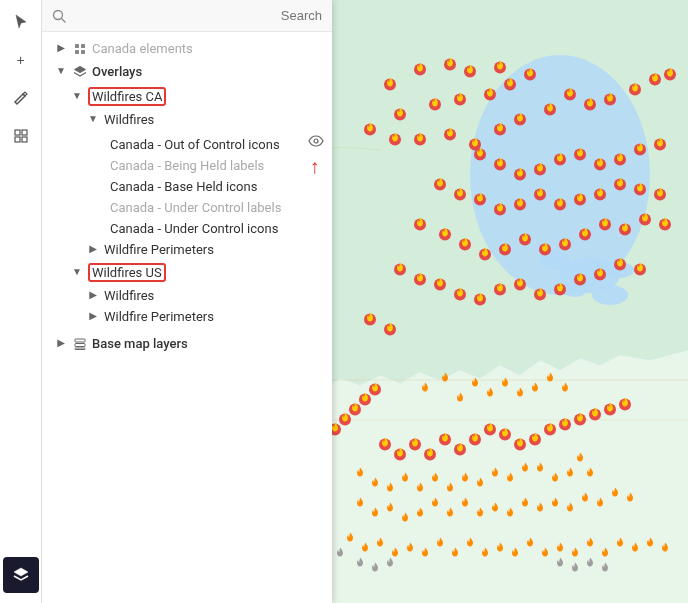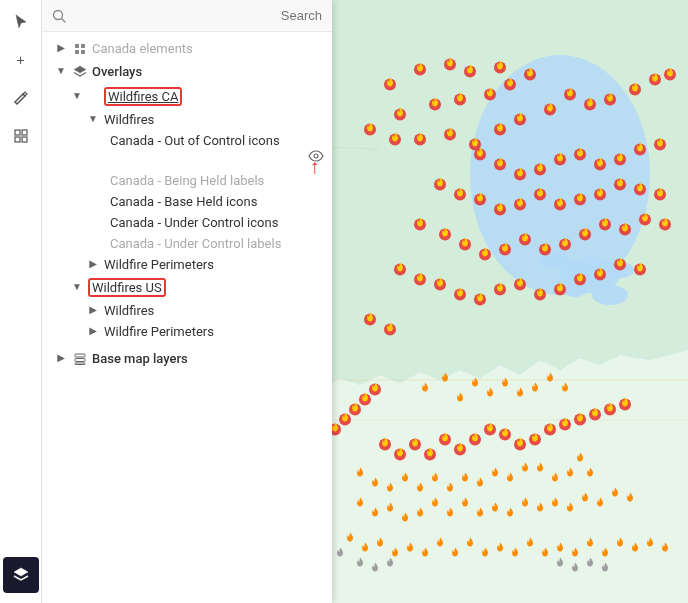--- a/index.html
+++ b/index.html
@@ -124,23 +124,22 @@
     
     .highlight-box {
       border: 2px solid #e53935;
       border-radius: 3px;
       padding: 0 2px;
     }
 
     
     .item-row {
       display: flex;
-      align-items: flex-start;
+      align-items: flex-end;
       width: 100%;
-      flex-direction: column;
     }
 
     .eye-icon {
       margin-left: auto;
       font-size: 14px;
       color: #666;
     }
 
     
     .red-arrow {
@@ -958,21 +957,21 @@
       <svg width="14" height="14" viewBox="0 0 14 14" fill="none" style="margin: 0 5px;">
         <path d="M7 1L13 4.5L7 8L1 4.5L7 1Z" fill="#666" stroke="#666" stroke-width="0.3"></path>
         <path d="M1 7.5L7 11L13 7.5" stroke="#666" stroke-width="1.2" fill="none"></path>
       </svg>
       <span style="font-weight:500;">Overlays</span>
     </div>
 
     <div style="padding-left: 20px;">
       <div class="tree-item" style="padding-left: 8px;">
         <span class="chevron">▼</span>
-        <span class="tree-label highlight-box" style="margin-left:20px;text-decoration:underline;">Wildfires CA</span>
+        <span class="tree-label highlight-box" style="margin-left:4px;">Wildfires CA</span>
       </div>
 
       <div style="padding-left: 16px;">
         <div class="tree-item" style="padding-left: 8px;">
           <span class="chevron">▼</span>
           <span class="tree-label" style="margin-left:4px;">Wildfires</span>
         </div>
 
         <div style="padding-left: 24px;">
           <div class="tree-item">
@@ -986,24 +985,24 @@
               </span>
             </div>
           </div>
           <div class="tree-item">
             <span class="tree-label disabled">Canada - Being Held labels</span>
           </div>
           <div class="tree-item">
             <span class="tree-label">Canada - Base Held icons</span>
           </div>
           <div class="tree-item">
-            <span class="tree-label">Canada - Under Control icons</span>
+            <span class="tree-label disabled">Canada - Under Control labels</span>
           </div>
           <div class="tree-item">
-            <span class="tree-label disabled">Canada - Under Control labels</span>
+            <span class="tree-label">Canada - Under Control icons</span>
           </div>
         </div>
 
         <div class="tree-item" style="padding-left: 8px;">
           <span class="chevron">▶</span>
           <span class="tree-label" style="margin-left:4px;">Wildfire Perimeters</span>
         </div>
       </div>
     </div>
 

